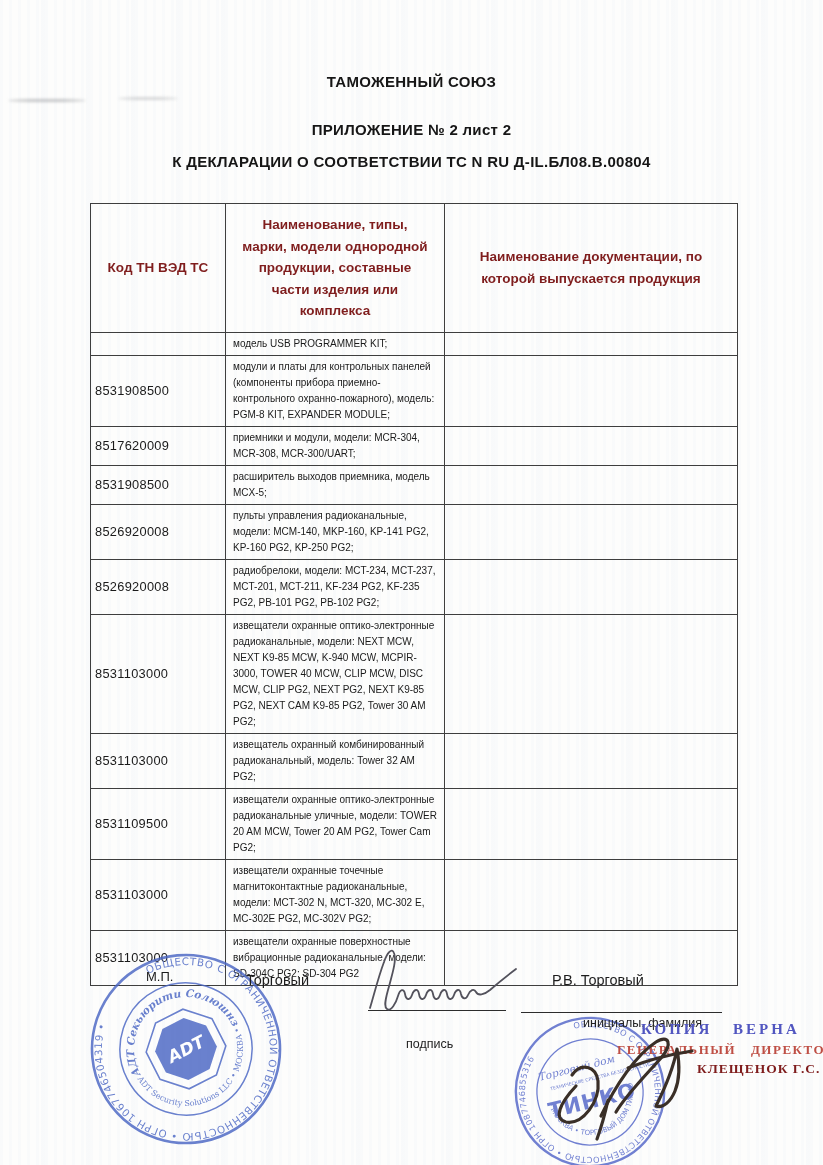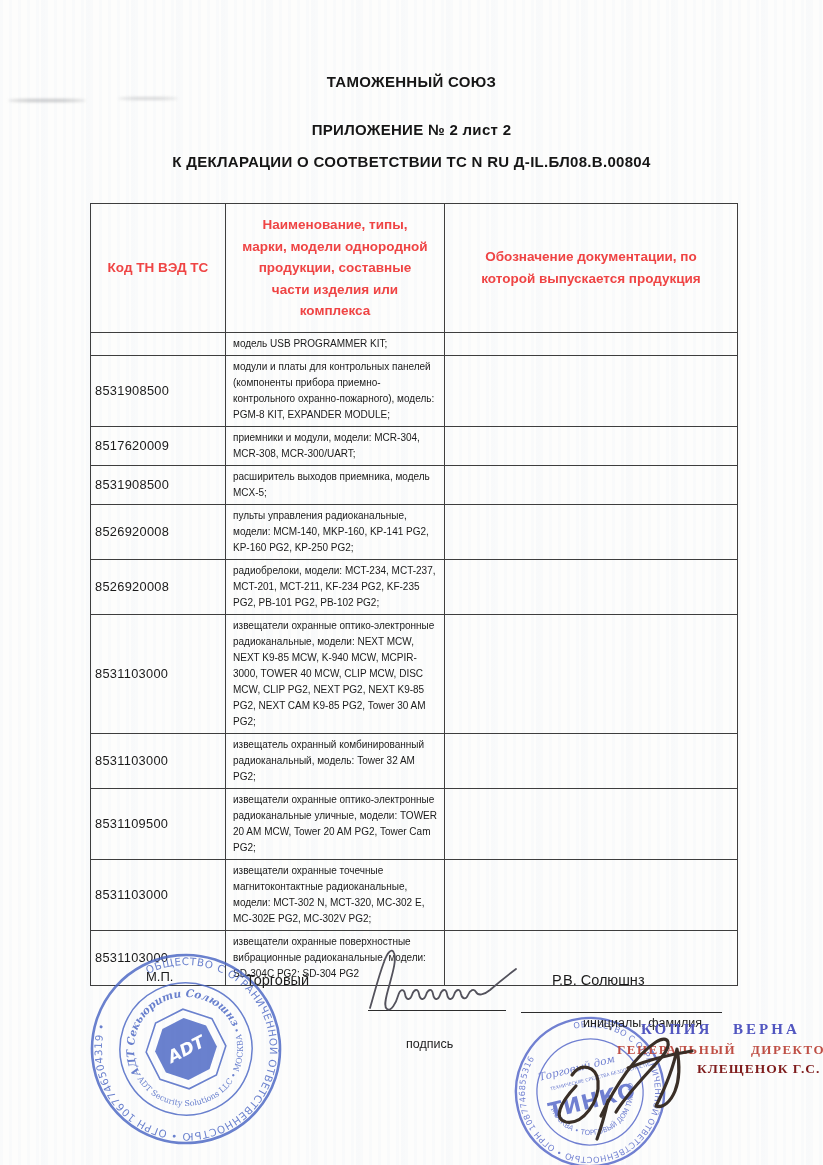--- a/index.html
+++ b/index.html
@@ -21,21 +21,21 @@
   .title-line{position:absolute;left:0;width:100%;text-align:center;
     font-weight:bold;font-size:15px;letter-spacing:.3px;color:#161616;}
   .t1{top:73px;} .t2{top:121px;} .t3{top:153px;}
 
   
   table.doc-table{position:absolute;left:90px;top:203px;width:647px;z-index:2;
     border-collapse:collapse;table-layout:fixed;background:transparent;}
   .doc-table col.c1{width:135px;} .doc-table col.c2{width:219px;} .doc-table col.c3{width:293px;}
   .doc-table th,.doc-table td{border:1.2px solid #3e3e3e;}
   .doc-table th{font-size:13.5px;font-weight:bold;text-align:center;
-    padding:10px 14px;line-height:1.6;height:75px;vertical-align:middle;color:#ef4444;}
+    padding:10px 14px;line-height:1.6;height:75px;vertical-align:middle;color:#7f1d1d;}
   .doc-table td{font-size:10px;line-height:16px;vertical-align:middle;color:#1a1a1a;}
   td.code-cell{padding:4px 4px 4px 4px;font-size:12.8px;letter-spacing:.3px;}
   td.desc-cell{padding:3px 6px 3px 7px;}
   td.doc-cell{padding:3px 6px;}
 
   
   .abs{position:absolute;}
   .mp-label{left:146px;top:969px;font-size:13px;z-index:3;}
   .applicant-label{left:246px;top:972px;font-size:14.5px;z-index:3;}
   .sig-line{border-top:1.4px solid #2c2c2c;z-index:3;}
@@ -73,21 +73,21 @@
   <table class="doc-table">
     <colgroup>
         <col class="c1">
         <col class="c2">
         <col class="c3">
       </colgroup>
     <thead>
       <tr>
         <th>Код ТН ВЭД ТС</th>
         <th>Наименование, типы, марки, модели однородной продукции, составные части изделия или комплекса</th>
-        <th>Обозначение документации, по которой выпускается продукция</th>
+        <th>Наименование документации, по которой выпускается продукция</th>
       </tr>
     </thead>
     <tbody>
       <tr>
         <td class="code-cell"></td>
         <td class="desc-cell">модель USB PROGRAMMER KIT;</td>
         <td class="doc-cell"></td>
       </tr>
       <tr>
         <td class="code-cell">8531908500</td>
@@ -141,21 +141,21 @@
       </tr>
     </tbody>
   </table>
 
   <span class="abs mp-label">М.П.</span>
   <span class="abs applicant-label">Торговый</span>
 
   <div class="abs sig-line line-sign"></div>
   <span class="abs cap cap-sign">подпись</span>
 
-  <span class="abs signatory-name">Р.В. Солюшнз</span>
+  <span class="abs signatory-name">Р.В. Торговый</span>
   <div class="abs sig-line line-name"></div>
   <span class="abs cap cap-name">инициалы, фамилия</span>
 
   <span class="abs copy-line copy-1">КОПИЯ ВЕРНА</span>
   <span class="abs copy-line copy-2">ГЕНЕРАЛЬНЫЙ ДИРЕКТОР</span>
   <span class="abs copy-line copy-3">КЛЕЩЕНОК Г.С.</span>
 
   <svg class="abs stamp adt-stamp" viewBox="0 0 196 196" xmlns="http://www.w3.org/2000/svg">
     <defs>
       <path id="adtOuter" d="M 98 14 A 84 84 0 1 1 97.9 14"></path>

